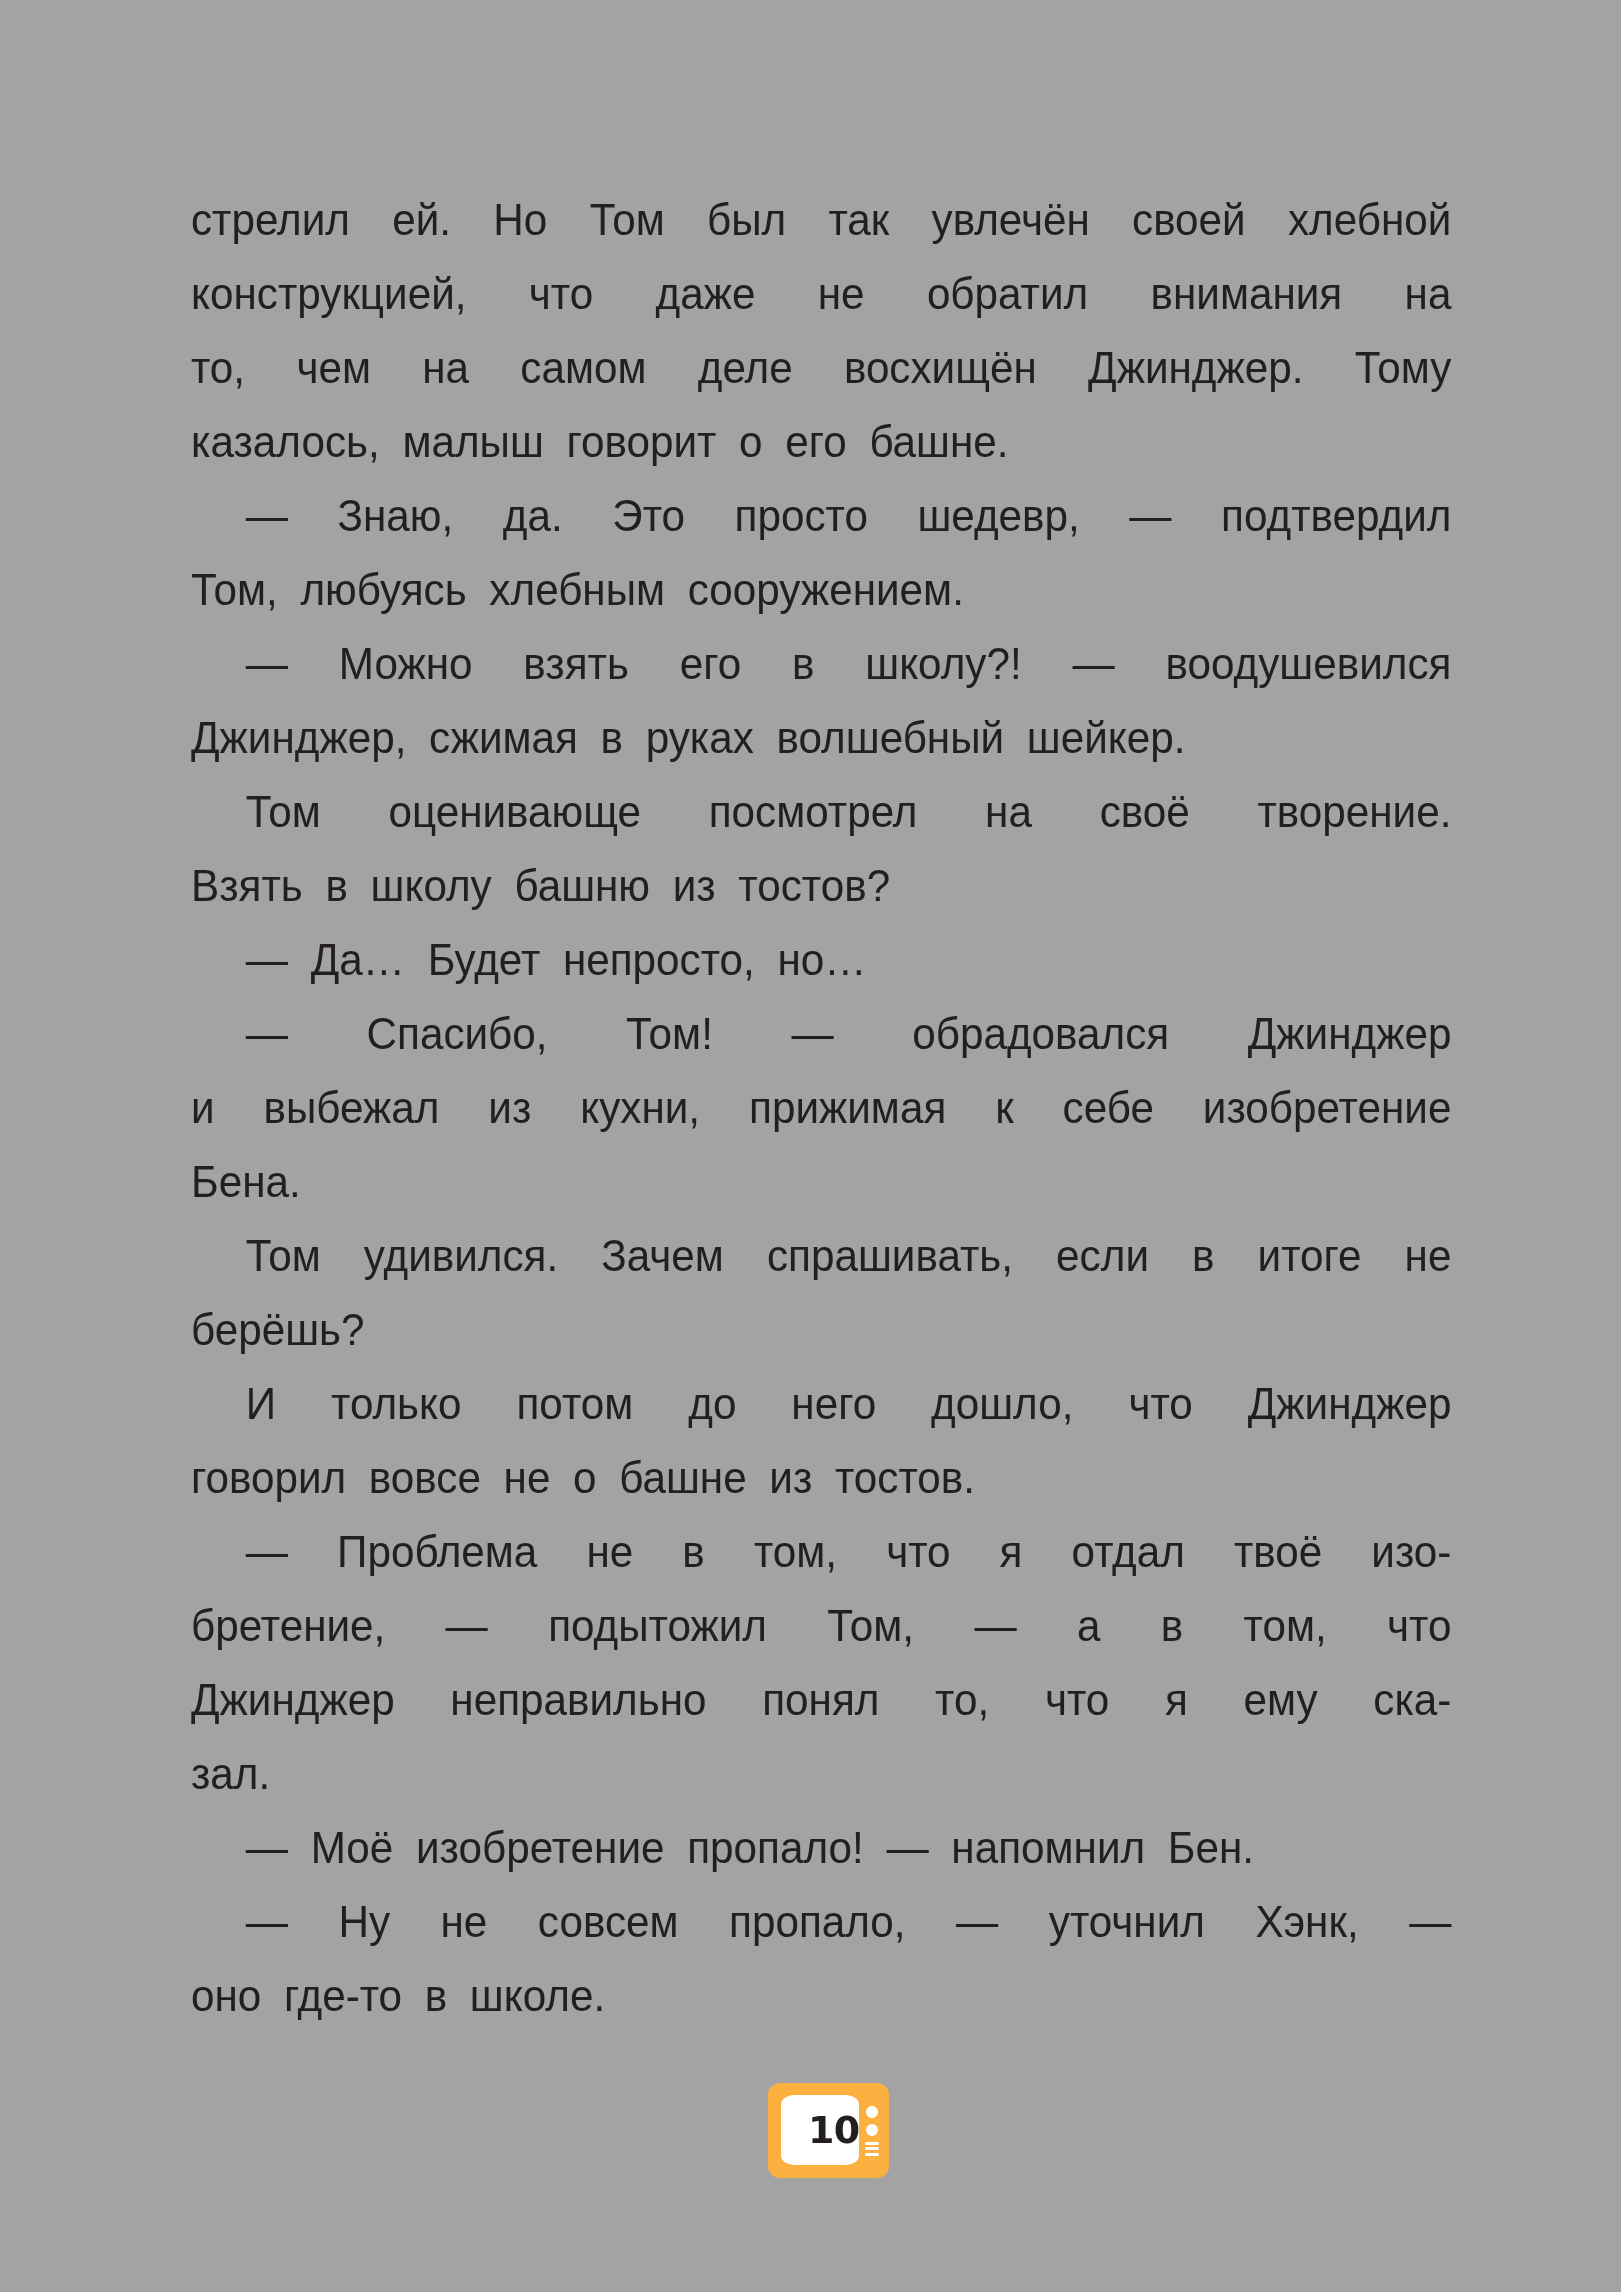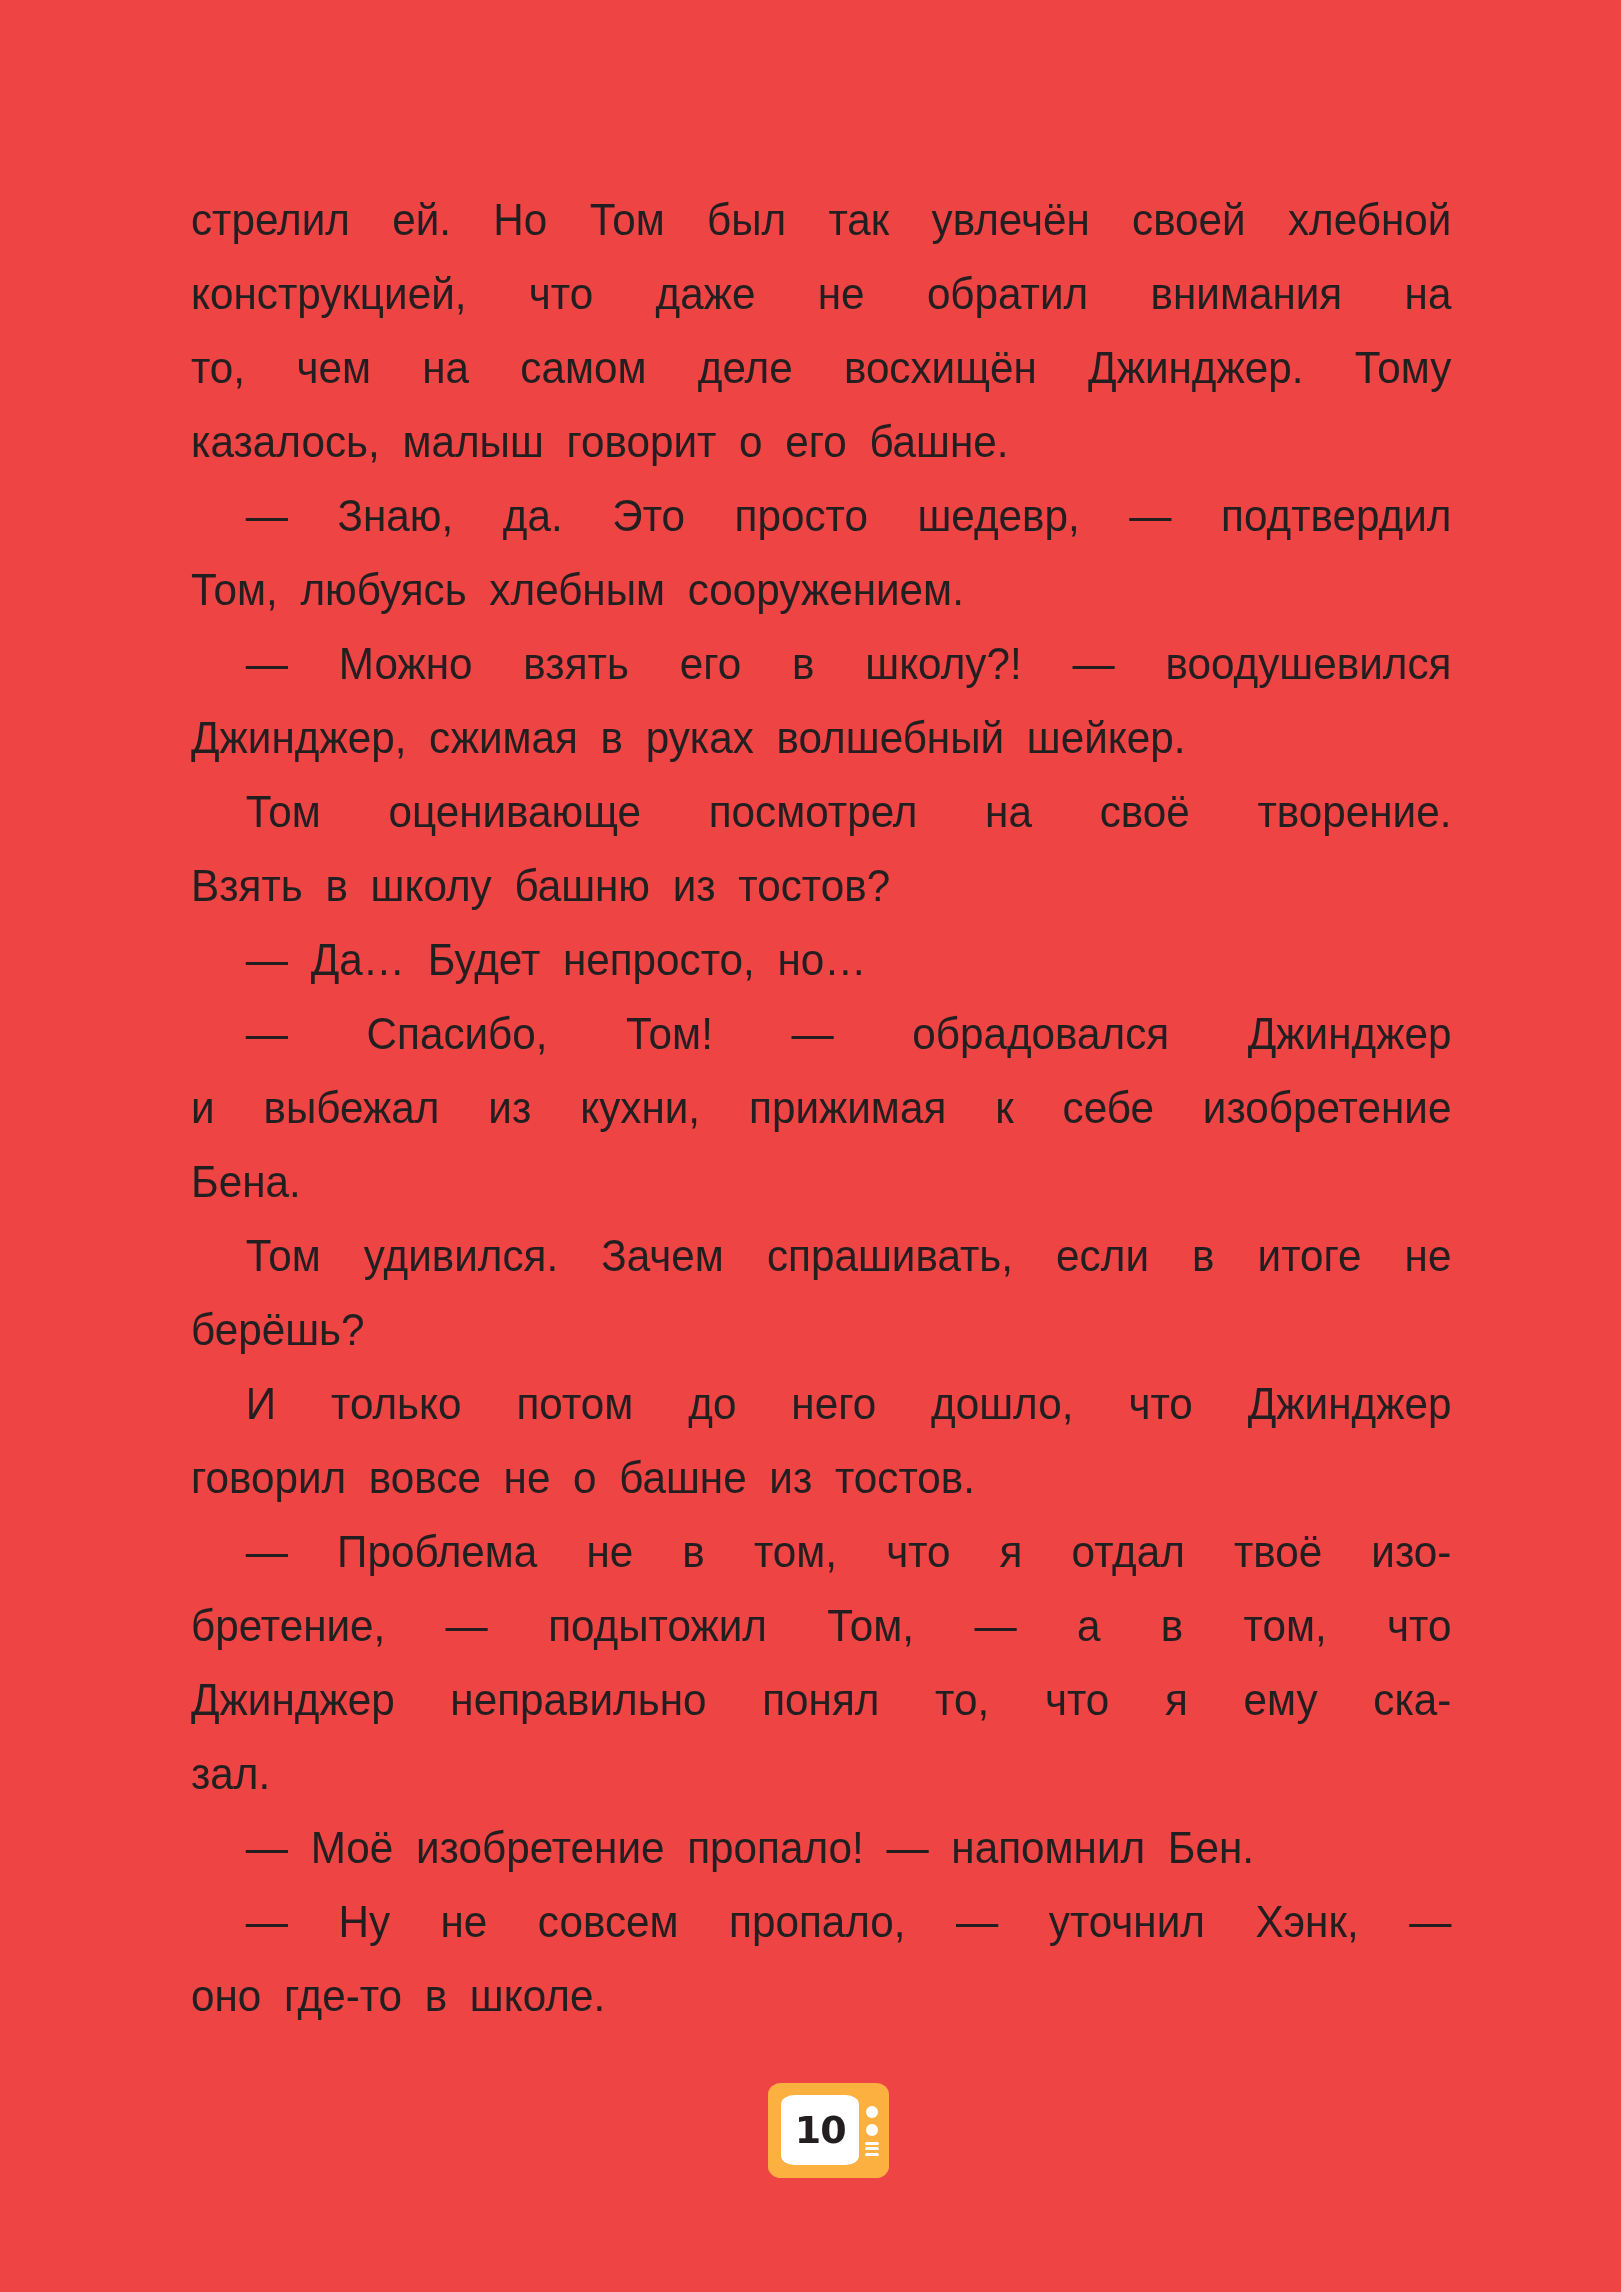--- a/index.html
+++ b/index.html
@@ -14,21 +14,21 @@
       overflow: hidden;
       font-family: "Liberation Sans", "DejaVu Sans", sans-serif;
       color: #231f20;
     }
     .page {
       position: absolute;
       left: 0;
       top: 0;
       width: 1621px;
       height: 2292px;
-      background: #ef4444;
+      background: #a3a3a3;
     }
     .text-block {
       position: absolute;
       left: 191px;
       top: 183px;
       width: 1260px;
     }
     .line {
       display: block;
       height: 74px;
@@ -76,21 +76,21 @@
       background: #ffffff;
       border-radius: 13.2px / 9.5px;
     }
     .tv-number {
       position: absolute;
       left: 13.2px;
       top: 12.3px;
       width: 78px;
       height: 70px;
       line-height: 70px;
-      text-align: center;
+      text-align: right;
       font-family: "DejaVu Sans", "Liberation Sans", sans-serif;
       font-weight: bold;
       font-size: 38px;
       color: #231f20;
       letter-spacing: -0.9px;
     }
     .tv-knob {
       position: absolute;
       width: 12.3px;
       height: 12.3px;

